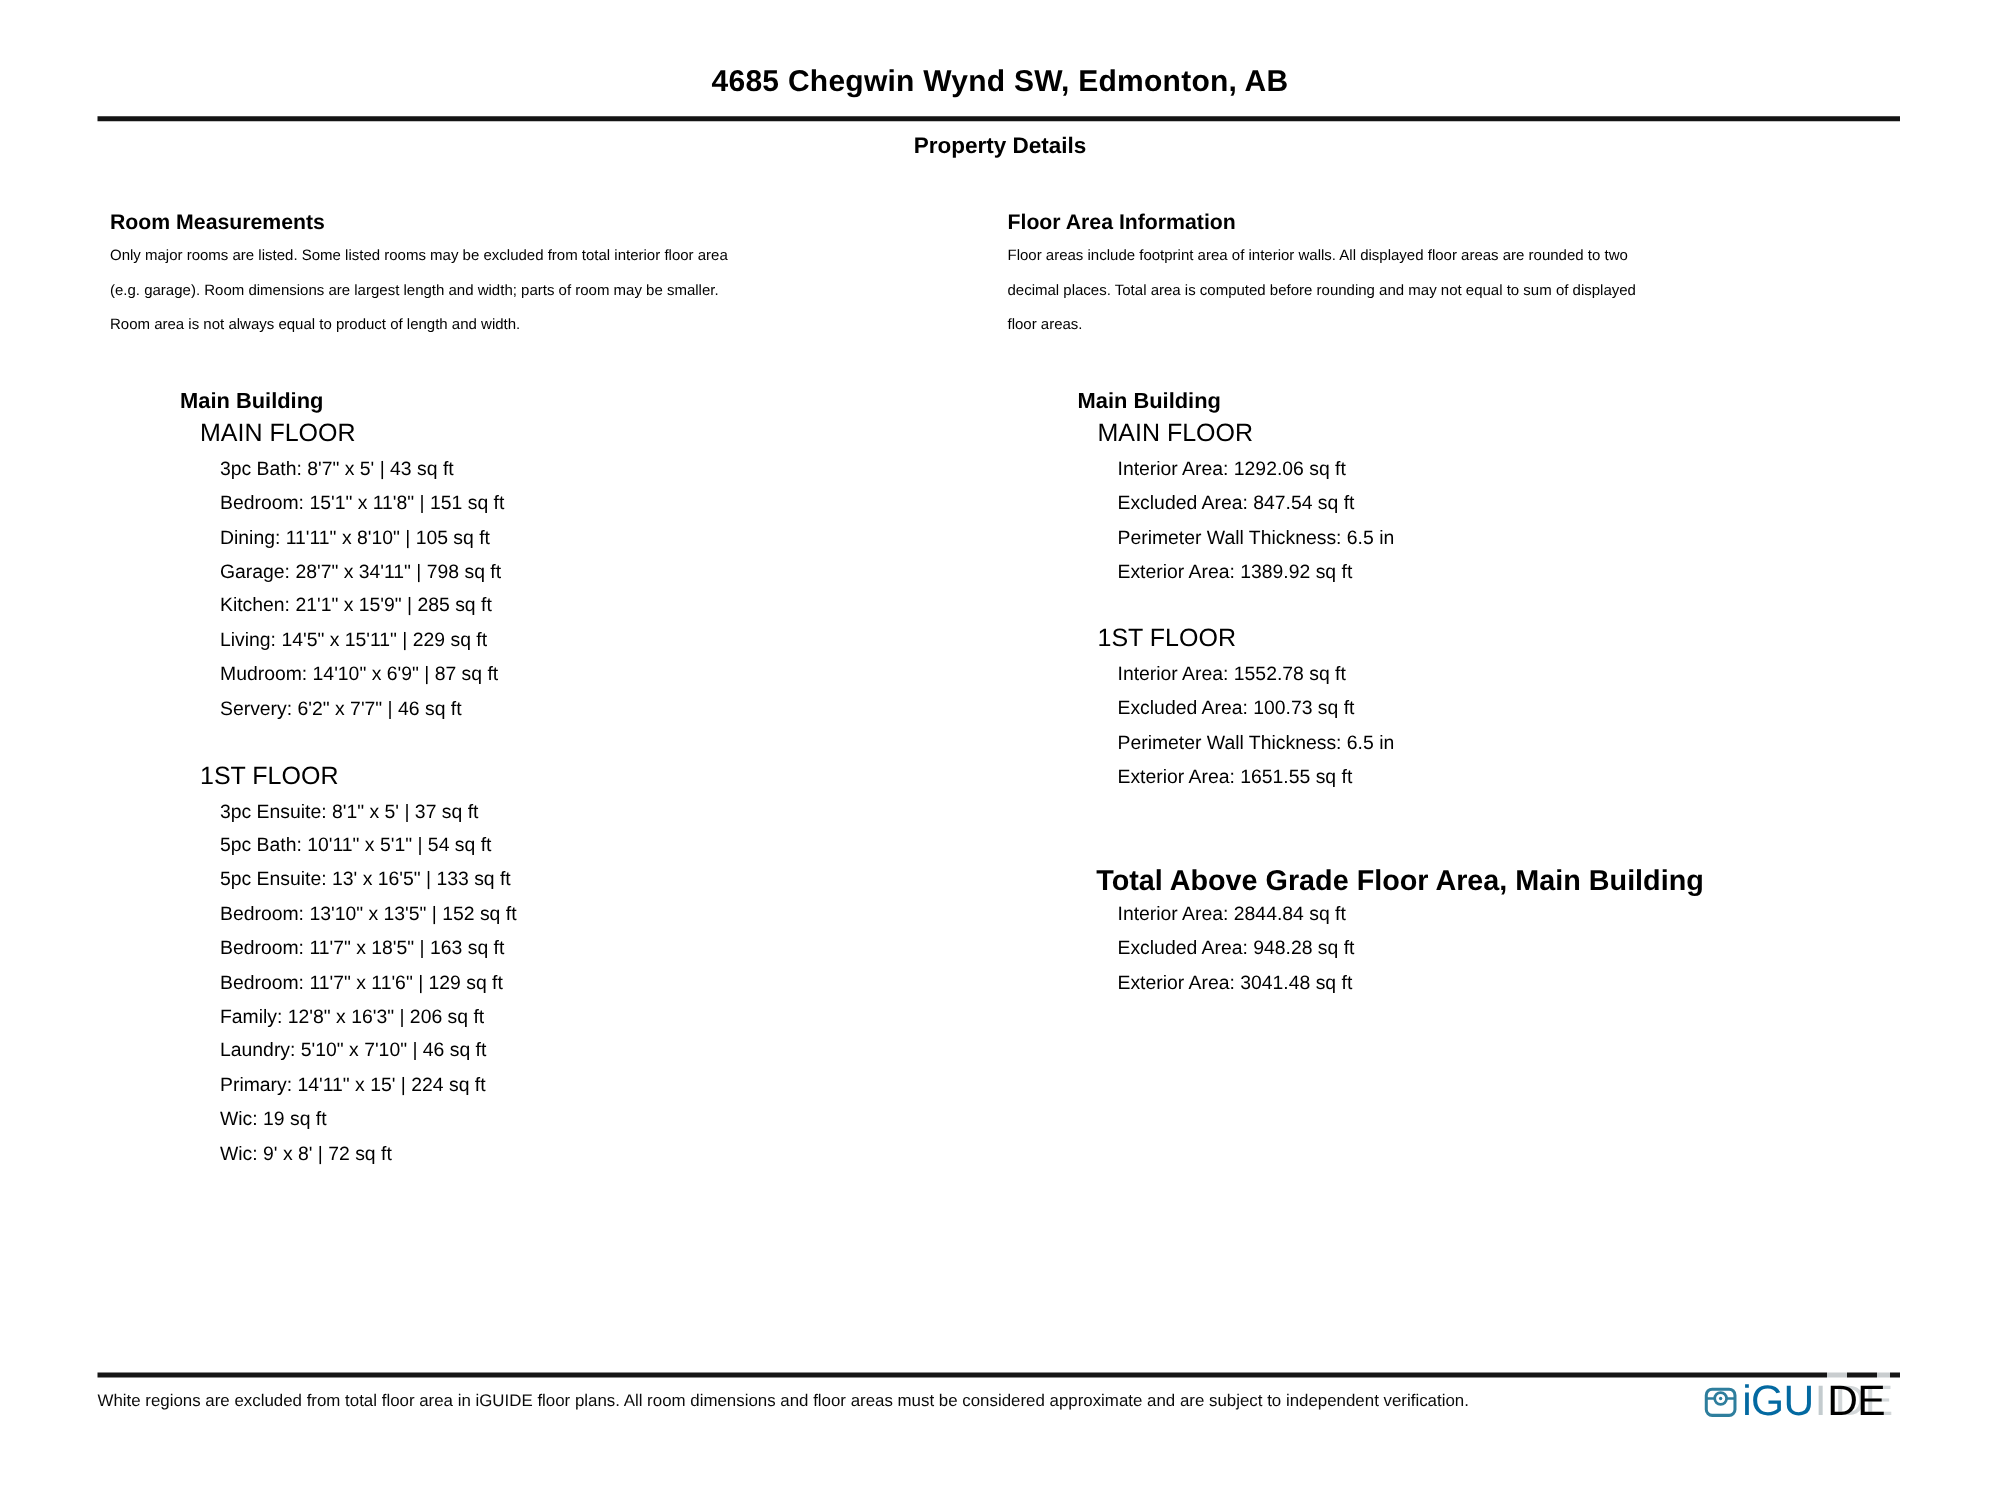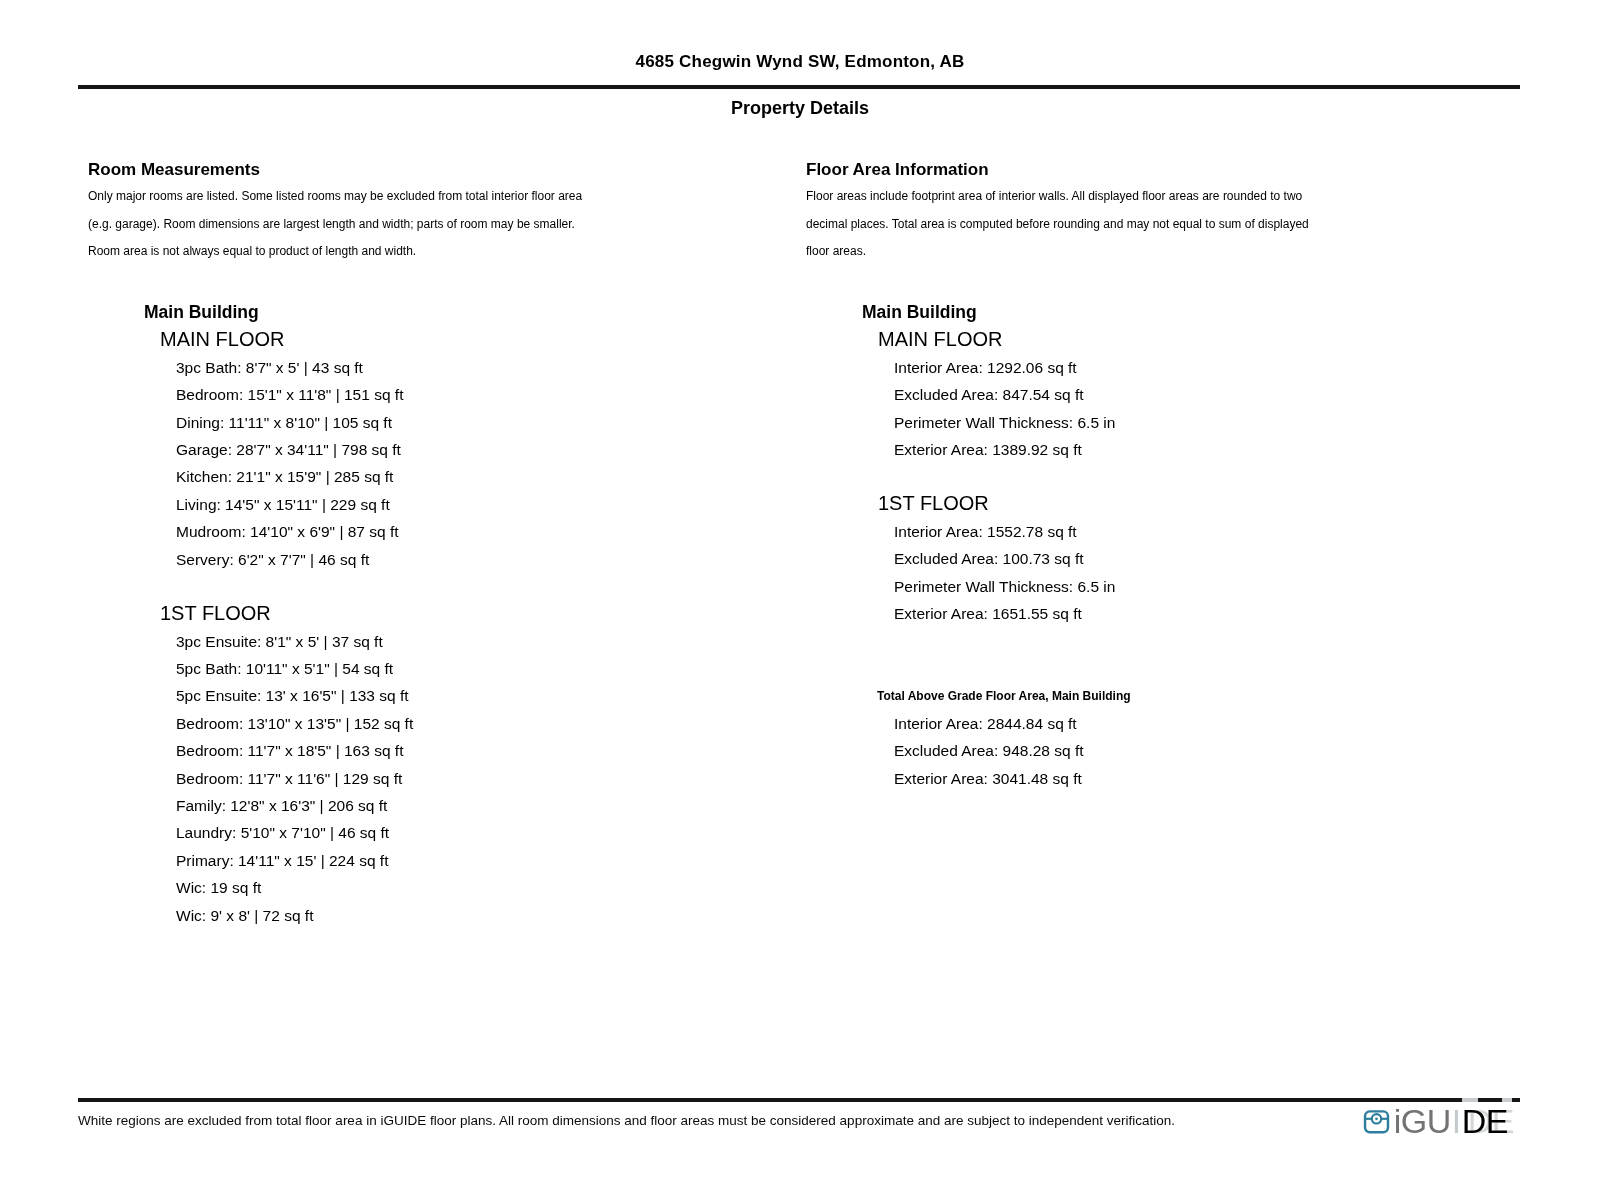--- a/index.html
+++ b/index.html
@@ -2,58 +2,58 @@
 <html><head>
 <meta charset="utf-8">
 <style>
   html,body { margin:0; padding:0; background:#ffffff; }
   .page {
     position:relative; width:1600px; height:1200px; background:#ffffff;
     font-family:"Liberation Sans", sans-serif; color:#000; overflow:hidden;
   }
   .doc-title {
     padding-top:52px; text-align:center;
-    font-size:17px; font-weight:bold; letter-spacing:.2px;
+    font-size:24px; font-weight:bold; letter-spacing:.2px;
   }
   .title-rule {
     margin:13px 80px 0 78px; height:4px; background:#141414;
   }
   .doc-subtitle {
     margin-top:9px; text-align:center; font-size:18px; font-weight:bold;
   }
   .content { display:flex; margin-top:37px; }
   .col-left  { width:718px; padding-left:88px; box-sizing:content-box; }
   .col-right { flex:1; }
   .section-heading { font-size:17px; font-weight:bold; line-height:27px; margin:0; }
   .desc-line { font-size:12px; line-height:27.6px; }
   .building-heading { margin-left:56px; margin-top:33px; font-size:17.5px; font-weight:bold; line-height:27.5px; }
   .floor-heading { margin-left:72px; font-size:20px; line-height:27.5px; }
   .floor-gap { margin-top:27px; }
   .item { margin-left:88px; font-size:15.5px; line-height:27.4px; white-space:pre; }
-  .total-heading { margin-left:71px; margin-top:55px; font-size:12px; font-weight:bold; line-height:27.5px; }
+  .total-heading { margin-left:71px; margin-top:55px; font-size:23px; font-weight:bold; line-height:27.5px; }
   .footer-rule {
     position:absolute; top:1098px; left:78px; width:1442px; height:4px;
     background:linear-gradient(90deg,
       #161616 0px, #161616 1384px,
       #c9cdcf 1384px, #c9cdcf 1400px,
       #161616 1400px, #161616 1424px,
       #c9cdcf 1424px, #c9cdcf 1434px,
       #161616 1434px, #161616 1442px);
   }
   .disclaimer {
     position:absolute; top:1113px; left:78px; width:1150px;
     font-size:13.5px; line-height:16px; color:#0a0a0a;
   }
   .logo {
     position:absolute; top:1104px; right:92px;
     display:flex; align-items:center; gap:4px;
   }
   .logo-icon svg { display:block; }
   .logo-text { font-size:34px; line-height:34px; letter-spacing:-0.5px; }
-  .logo-primary { color:#737373; }
+  .logo-primary { color:#0369a1; }
   .logo-divider { color:#c3cbce; padding:0 1px; }
   .logo-secondary { color:#000000; text-shadow:6px 0 0 #d3d7d9; }
 </style>
 </head>
 <body>
 
 <div class="page">
 
   <div class="doc-title">4685 Chegwin Wynd SW, Edmonton, AB</div>
   <div class="title-rule"></div>

